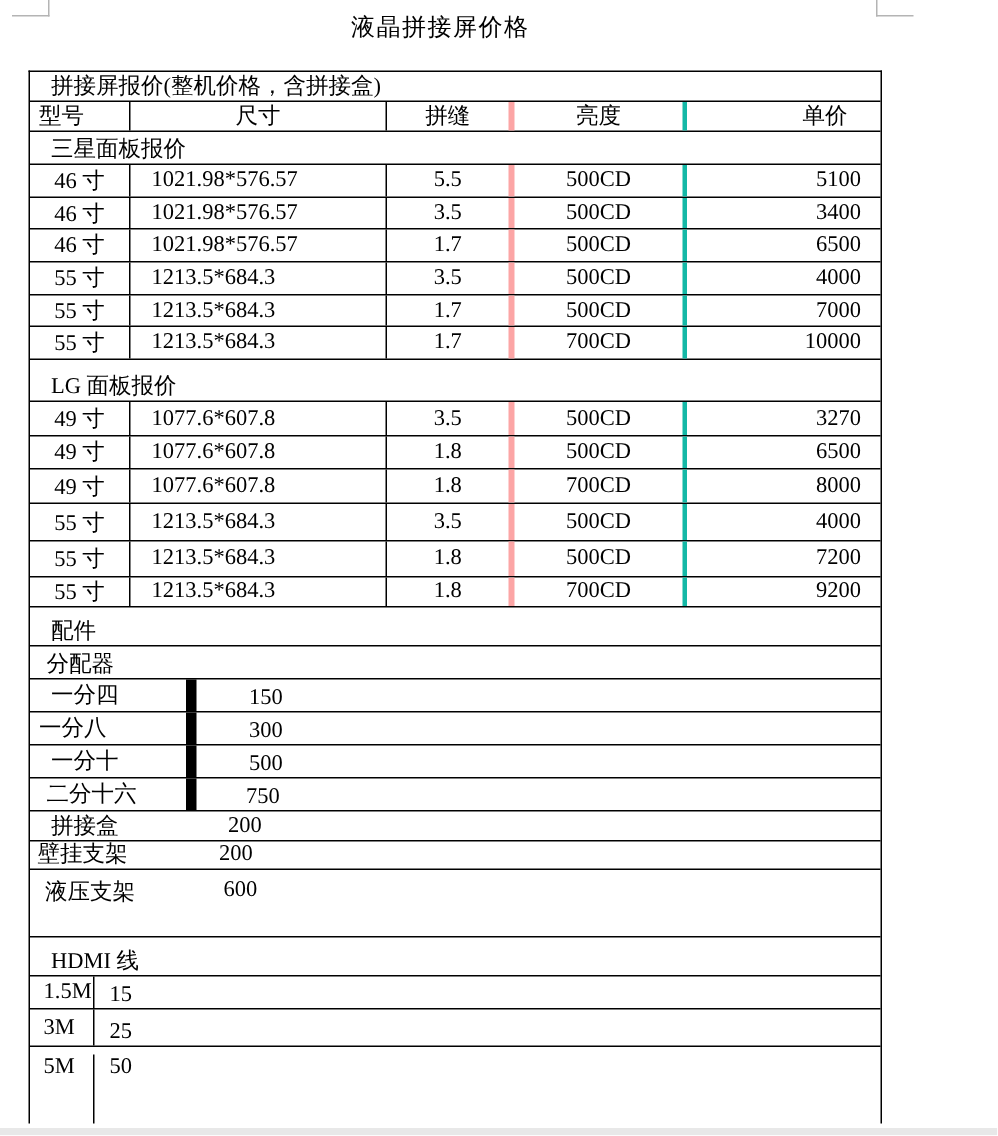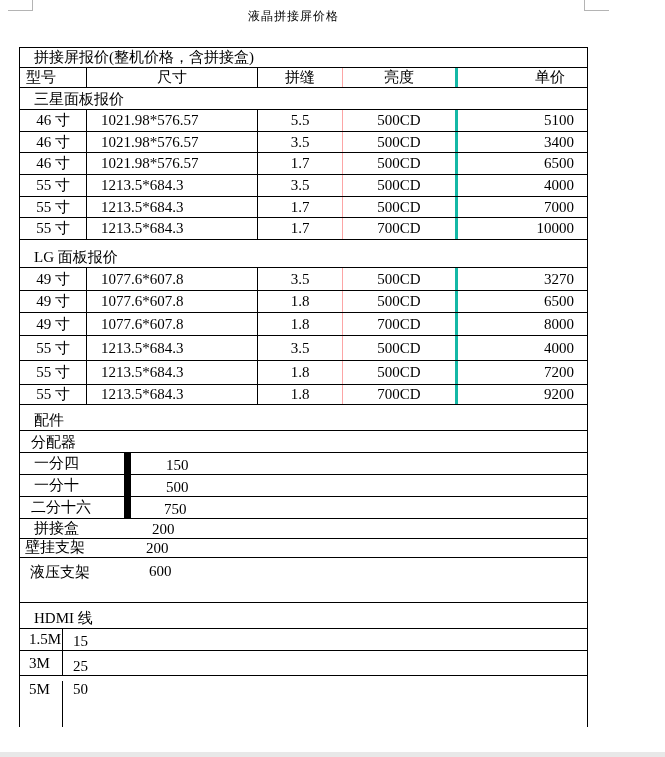--- a/index.html
+++ b/index.html
@@ -12,21 +12,21 @@
     color:#000;
     font-size:15px;
   }
   
   .corner-mark{position:absolute;top:0;width:24px;height:10px;}
   .corner-mark.tl{left:8px;border-right:1px solid #b4b4b4;border-bottom:1px solid #b4b4b4;}
   .corner-mark.tr{left:584px;border-left:1px solid #b4b4b4;border-bottom:1px solid #b4b4b4;}
 
   .doc-title{
     position:absolute;top:8px;left:0;width:587px;
-    text-align:center;font-size:12px;letter-spacing:1px;
+    text-align:center;font-size:16px;letter-spacing:1px;
   }
 
   .tbl{
     position:absolute;left:19px;top:47px;width:569px;
     border:1px solid #000;border-bottom:none;
     box-sizing:border-box;
     background:#fff;
   }
   .row{
     display:flex;align-items:flex-end;
@@ -38,21 +38,21 @@
   .row.top{align-items:flex-start;padding-top:5px;}
 
   .h19{height:19px}.h20{height:20px}.h21{height:21px}.h22{height:22px}
   .h23{height:23px}.h24{height:24px}.h25{height:25px}.h26{height:26px}
   .h28{height:28px}.h45{height:45px}.h51{height:51px}
 
   
   .c{box-sizing:border-box;height:100%;display:flex;align-items:center;}
   .c1{width:67px;border-right:1px solid #000;justify-content:center;}
   .c2{width:171px;border-right:1px solid #000;padding-left:14px;}
-  .c3{width:85px;border-right:1px solid #fca5a5;justify-content:center;}
+  .c3{width:85px;border-right:4px solid #fca5a5;justify-content:center;}
   .c4{width:115px;border-right:3px solid #14b8a6;justify-content:center;}
   .c5{flex:1;justify-content:flex-end;padding-right:13px;}
   .c5.hdr{padding-right:22px;}
   .c1.hdr{justify-content:flex-start;padding-left:6px;}
 
   
   .span-label{padding-left:14px;}
   .pl6{padding-left:6px;}
   .pl9{padding-left:9px;}
   .pl11{padding-left:11px;}
@@ -197,20 +197,24 @@
     </div>
     <div class="row h22">
       <span class="span-label pl11">分配器</span>
     </div>
 
     <div class="row h22">
       <div class="dc1">一分四</div>
       <div class="dc2">150</div>
     </div>
     <div class="row h22">
+      <div class="dc1 pl6" style="padding-left:6px;">一分八</div>
+      <div class="dc2">300</div>
+    </div>
+    <div class="row h22">
       <div class="dc1">一分十</div>
       <div class="dc2">500</div>
     </div>
     <div class="row h22">
       <div class="dc1" style="padding-left:11px;">二分十六</div>
       <div class="dc2" style="padding-left:33px;">750</div>
     </div>
 
     <div class="row h20">
       <span class="span-label">拼接盒</span>

